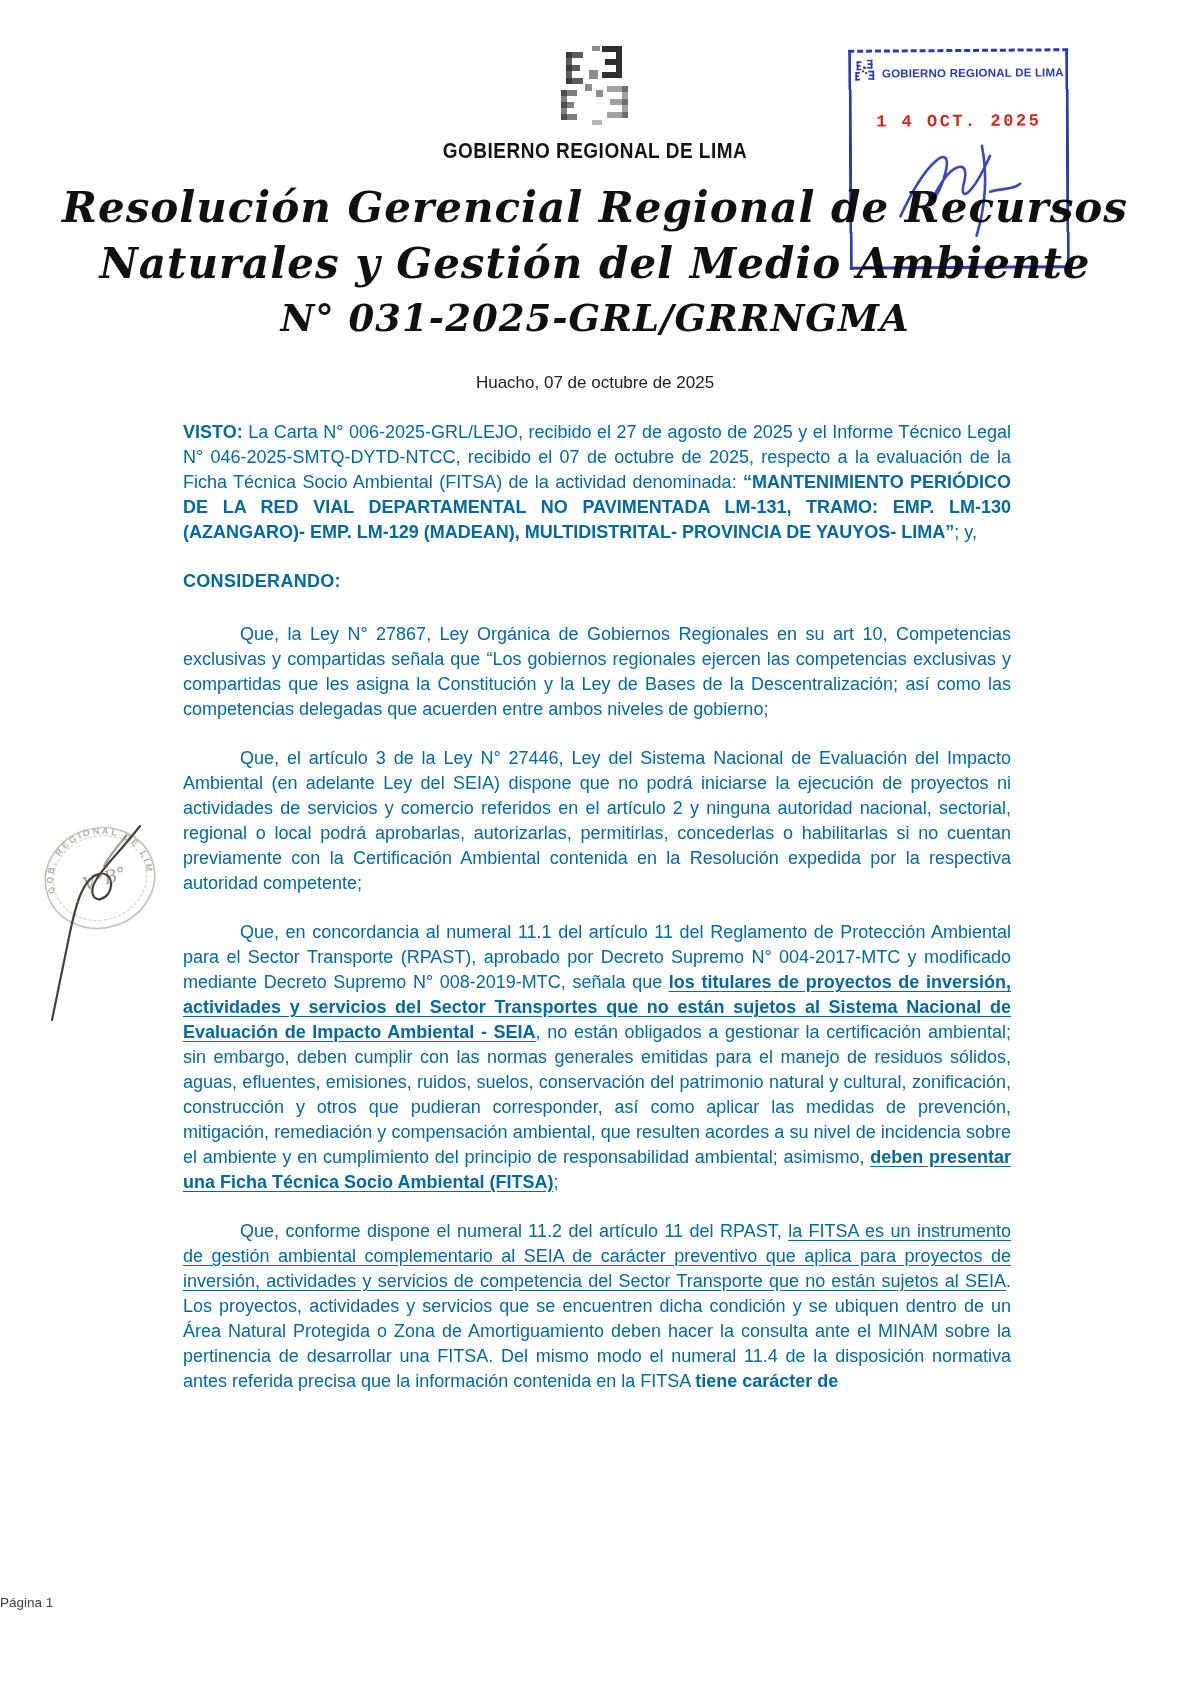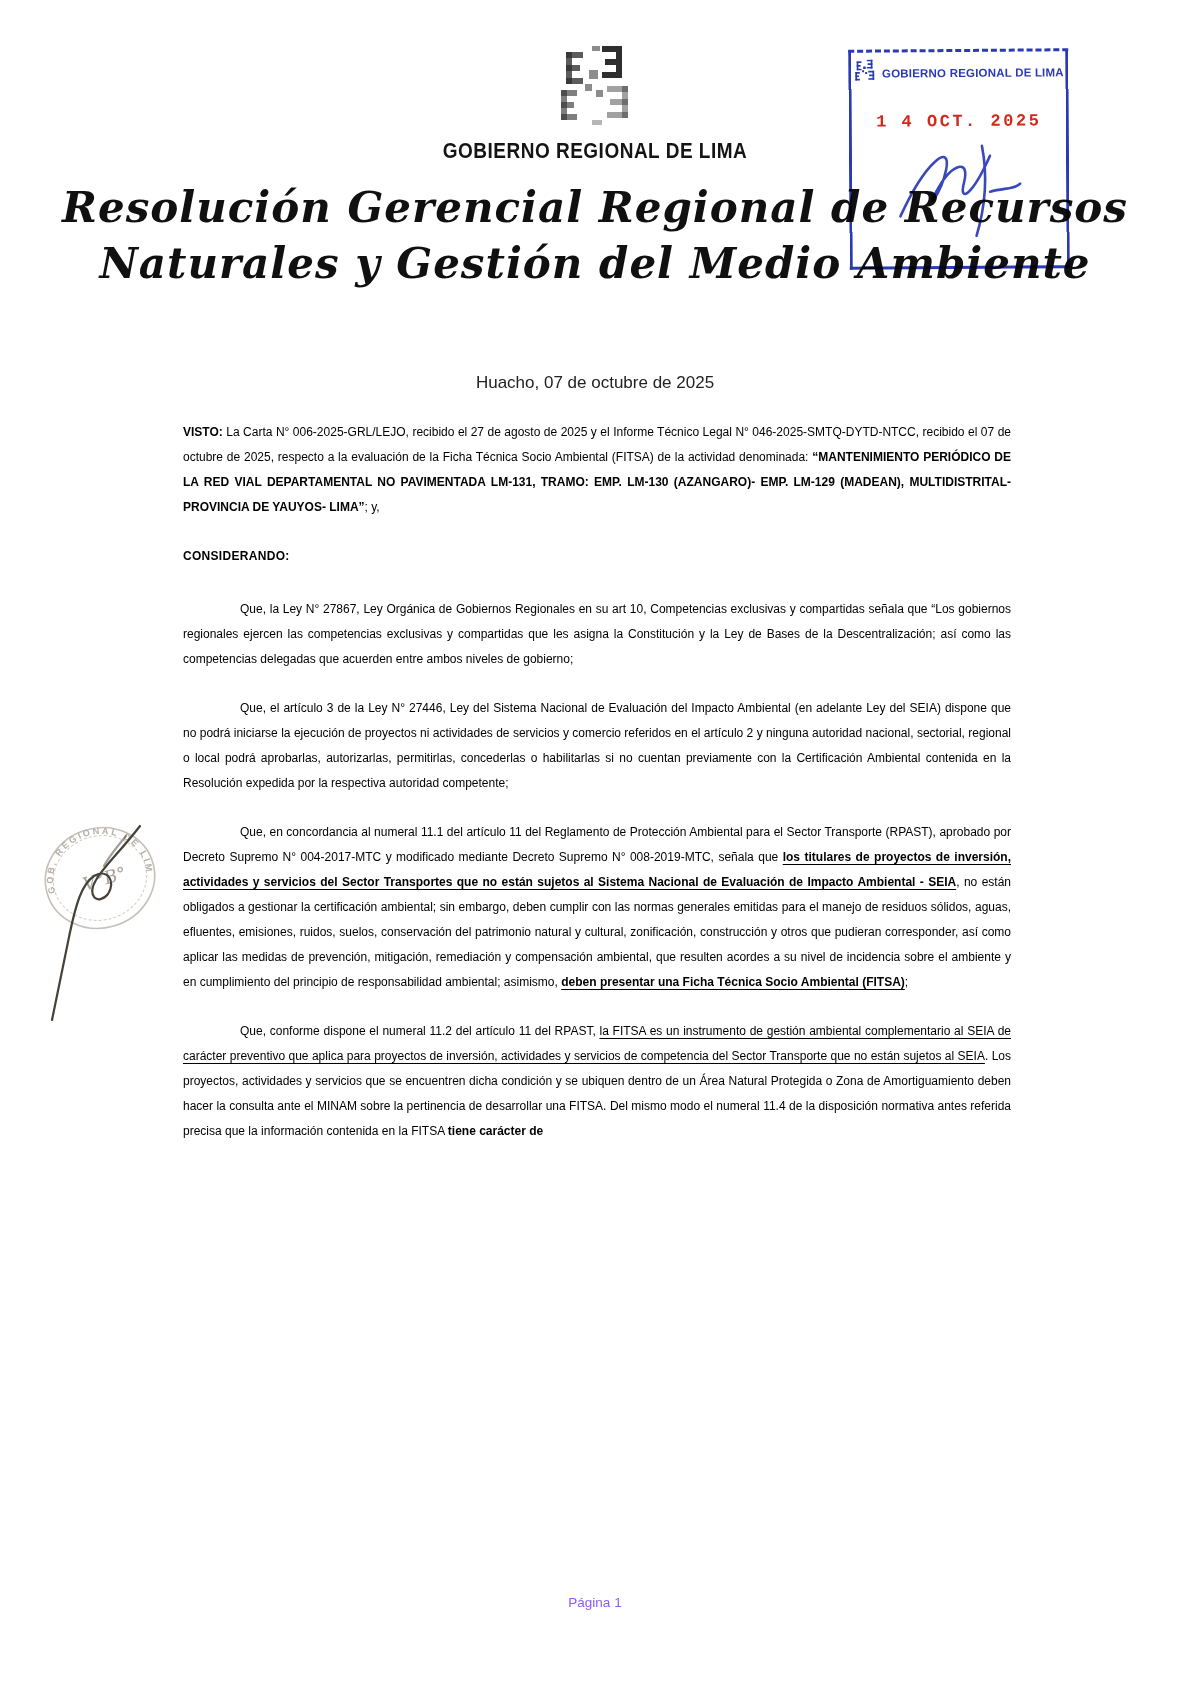--- a/index.html
+++ b/index.html
@@ -70,37 +70,37 @@
 
   
   .dateline {
     position:absolute; top:373px; left:0; width:100%;
     text-align:center; font-size:17px; color:#222; z-index:2;
   }
 
   
   .content {
     position:absolute; left:183px; top:420px; width:828px;
-    font-size:12px; line-height:25px; text-align:justify;
-    z-index:2; color:#000000;
+    font-size:18px; line-height:25px; text-align:justify;
+    z-index:2; color:#0369a1;
   }
   .para { margin-bottom:24px; }
   .q { text-indent:57px; }
   .heading { font-weight:bold; margin:4px 0 28px 0; letter-spacing:.3px; }
   .b  { font-weight:bold; }
   .u  { text-decoration:underline; text-underline-offset:3px; }
   .bu { font-weight:bold; text-decoration:underline; text-underline-offset:3px; }
 
   
   .round-seal { position:absolute; left:22px; top:790px; z-index:1; }
 
   
   .page-footer {
     position:absolute; top:1595px; left:0; width:100%;
-    text-align:center; font-size:13.5px; color:#8b5cf6; z-index:2;
+    font-size:13.5px; color:#404040; z-index:2;
   }
 </style>
 </head>
 <body>
 
 <div class="page">
 
   <div class="logo-block">
     <span class="logo-glyph">
       <svg width="78" height="82" viewBox="0 0 78 82" style="color:#2e2e2e">
@@ -179,20 +179,21 @@
           <path d="M96,8 C102,40 98,72 90,98"></path>
           <path d="M104,54 C118,50 128,52 134,46"></path>
         </g>
       </svg>
     </span>
   </div>
 
   <div class="doc-title">
     <div class="t1">Resolución Gerencial Regional de Recursos</div>
     <div class="t2">Naturales y Gestión del Medio Ambiente</div>
+    <div class="t3">N° 031-2025-GRL/GRRNGMA</div>
   </div>
 
   <div class="dateline">Huacho, 07 de octubre de 2025</div>
 
   <div class="content">
 
     <p class="para"><span class="b">VISTO: </span><span>La Carta N° 006-2025-GRL/LEJO, recibido el 27 de agosto de 2025 y el Informe Técnico Legal N° 046-2025-SMTQ-DYTD-NTCC, recibido el 07 de octubre de 2025, respecto a la evaluación de la Ficha Técnica Socio Ambiental (FITSA) de la actividad denominada: </span><span class="b">“MANTENIMIENTO PERIÓDICO DE LA RED VIAL DEPARTAMENTAL NO PAVIMENTADA LM-131, TRAMO: EMP. LM-130 (AZANGARO)- EMP. LM-129 (MADEAN), MULTIDISTRITAL- PROVINCIA DE YAUYOS- LIMA”</span><span>; y,</span></p>
 
     <p class="heading">CONSIDERANDO:</p>
 

